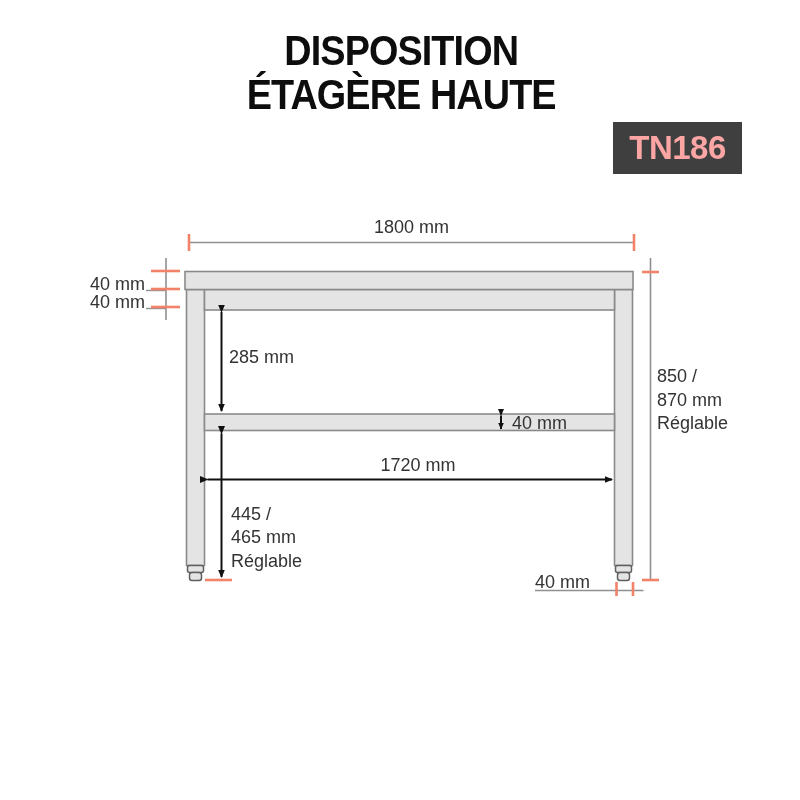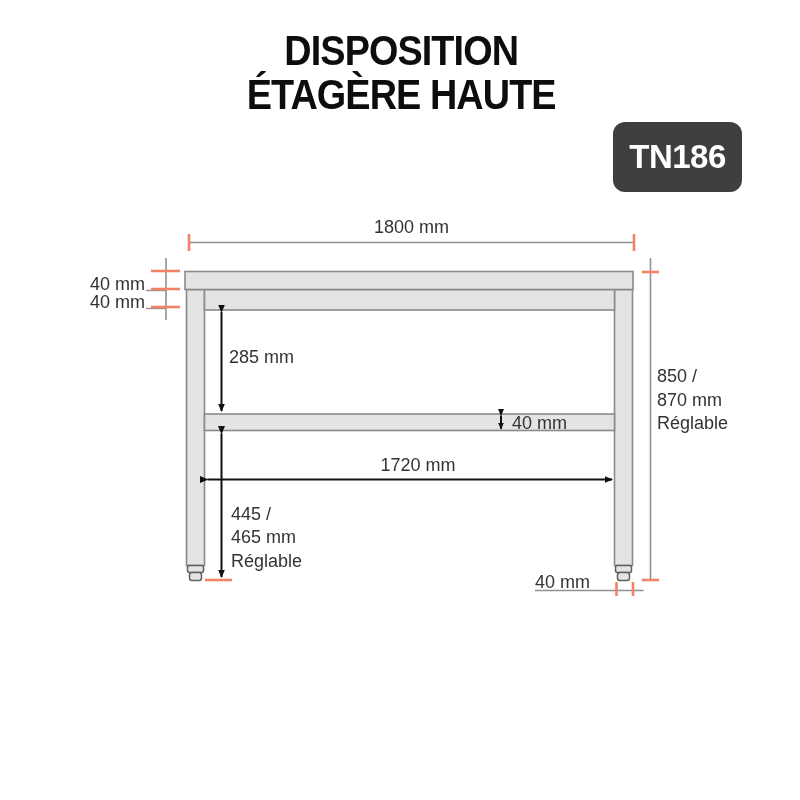--- a/index.html
+++ b/index.html
@@ -24,27 +24,27 @@
     letter-spacing: -1px;
     color: #0d0d0d;
     transform: scaleX(0.9);
     transform-origin: 51.5% 0;
   }
   .badge {
     position: absolute;
     left: 613px;
     top: 122px;
     width: 129px;
-    height: 70px;
+    height: 52px;
     background: #3f3f3f;
-    border-radius: 12px;
+    border-radius: 0;
     display: flex;
     align-items: center;
     justify-content: center;
-    color: #ffffff;
+    color: #fca5a5;
     font-weight: bold;
     font-size: 33px;
     letter-spacing: -0.5px;
   }
   svg.diagram {
     position: absolute;
     left: 0;
     top: 0;
     width: 800px;
     height: 800px;

